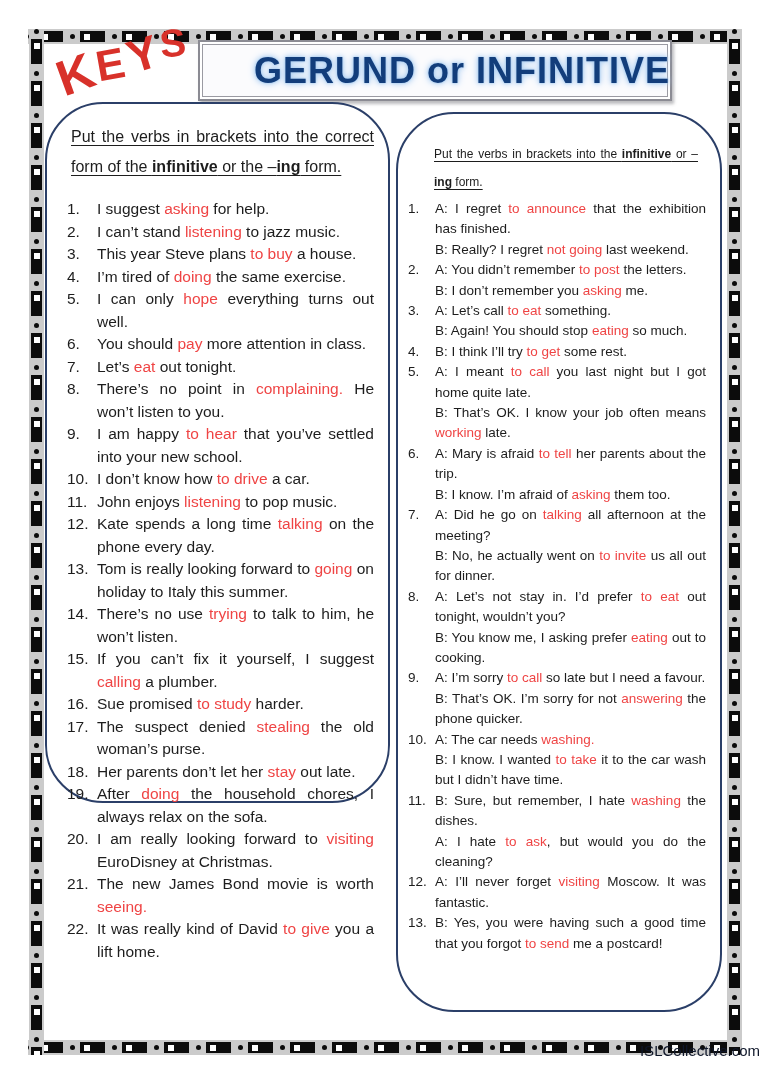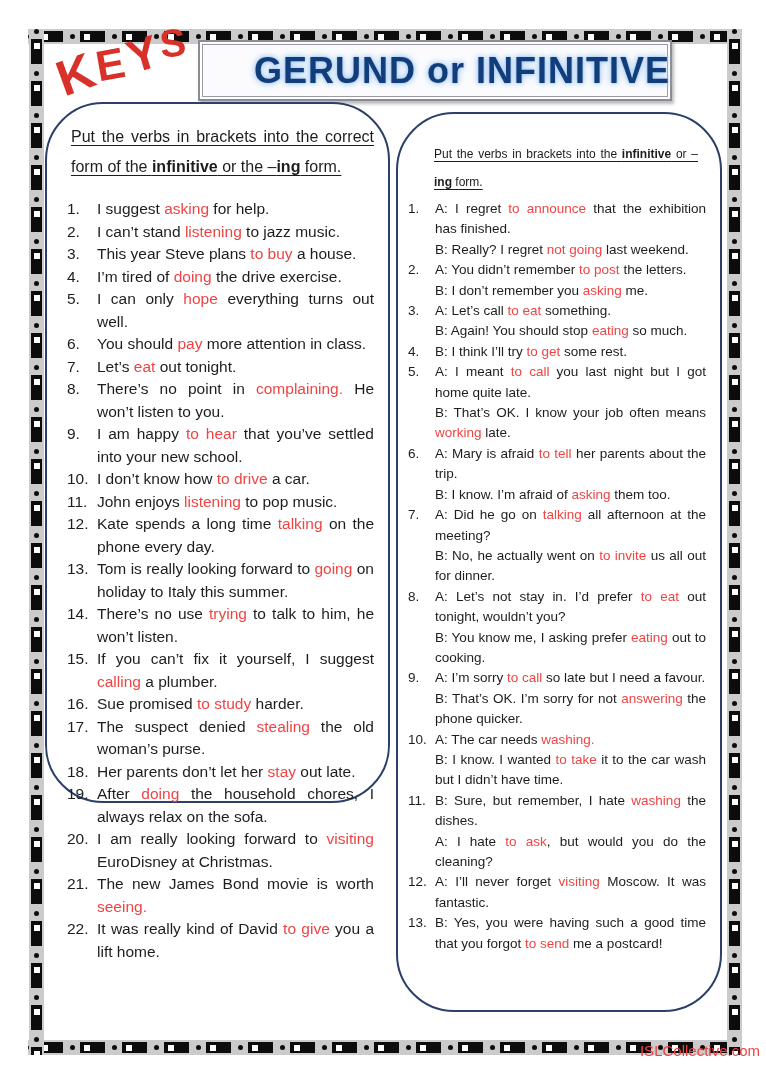--- a/index.html
+++ b/index.html
@@ -56,21 +56,21 @@
   .row{display:flex;}
   .leftcol .row{font-size:15.5px;line-height:22.5px;}
   .rightcol .row{font-size:13.5px;line-height:20.4px;}
   .num{flex:none;}
   .leftcol .num{width:30px;}
   .rightcol .num{width:27px;}
   .content{flex:1;text-align:justify;}
   .red{color:#ef4444;}
   .bold{font-weight:bold;}
 
-  .watermark{position:absolute;right:6px;top:1042px;font-size:15px;color:#ef4444;z-index:5;}
+  .watermark{position:absolute;right:6px;top:1042px;font-size:15px;color:#0f172a;z-index:5;}
 </style>
 </head>
 <body>
 
 <div class="page">
 
   <div class="strip h top">
       <span class="bunit">
         <span class="bdot"></span>
         <span class="bbar">
@@ -599,21 +599,21 @@
         <div class="row">
           <span class="num">2.</span>
           <div class="content"><span>I can’t stand </span><span class="red">listening</span><span> to jazz music.</span></div>
         </div>
         <div class="row">
           <span class="num">3.</span>
           <div class="content"><span>This year Steve plans </span><span class="red">to buy</span><span> a house.</span></div>
         </div>
         <div class="row">
           <span class="num">4.</span>
-          <div class="content"><span>I’m tired of </span><span class="red">doing</span><span> the drive exercise.</span></div>
+          <div class="content"><span>I’m tired of </span><span class="red">doing</span><span> the same exercise.</span></div>
         </div>
         <div class="row">
           <span class="num">5.</span>
           <div class="content"><span>I can only </span><span class="red">hope</span><span> everything turns out well.</span></div>
         </div>
         <div class="row">
           <span class="num">6.</span>
           <div class="content"><span>You should </span><span class="red">pay</span><span> more attention in class.</span></div>
         </div>
         <div class="row">

